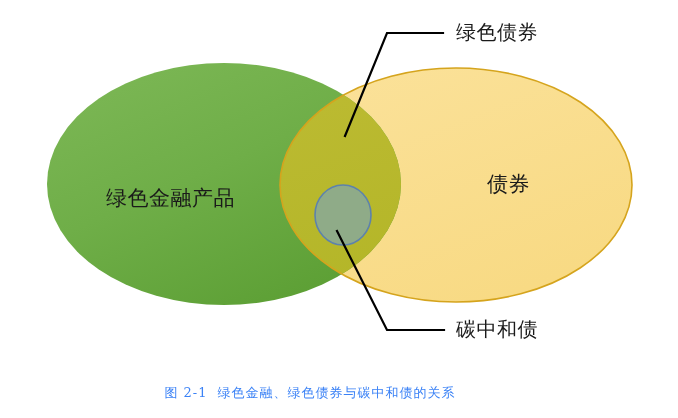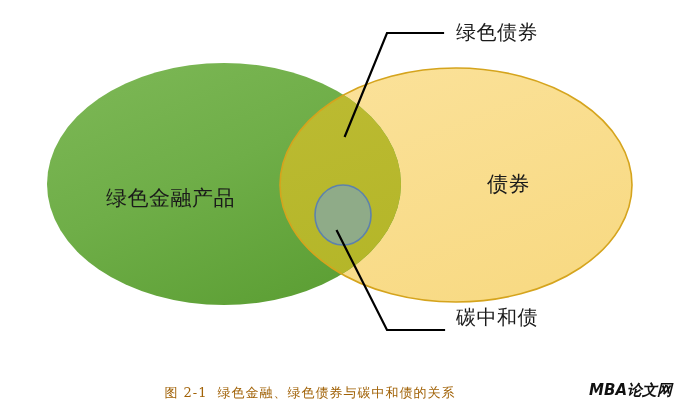--- a/index.html
+++ b/index.html
@@ -56,33 +56,33 @@
   }
 
   #label-green-bonds {
     left: 456px;
     top: 19px;
     font-size: 20px;
   }
 
   #label-carbon-neutral-bond {
     left: 456px;
-    top: 304px;
+    top: 316px;
     font-size: 20px;
   }
 
   #figure-caption {
     position: absolute;
     left: 0;
     top: 384px;
     width: 620px;
     text-align: center;
     font-family: "DejaVu Serif", "Liberation Serif", serif;
     font-size: 13px;
-    color: #a16207;
+    color: #3b82f6;
     letter-spacing: 1px;
   }
   #figure-caption .caption-number {
     margin-right: 10px;
   }
 
   #watermark {
     position: absolute;
     right: 6px;
     top: 382px;
@@ -156,16 +156,15 @@
 
   <div class="venn-label" id="label-bonds">债券</div>
 
   <div class="venn-label" id="label-carbon-neutral-bond">碳中和债</div>
 
   <div id="figure-caption">
     <span class="caption-number">图 2-1</span><span class="caption-title">绿色金融、绿色债券与碳中和债的关系</span>
   </div>
 
   <div id="watermark">
-    <span id="watermark-brand">MBA论文网</span>
   </div>
 
 </div>
 
 </body></html>

